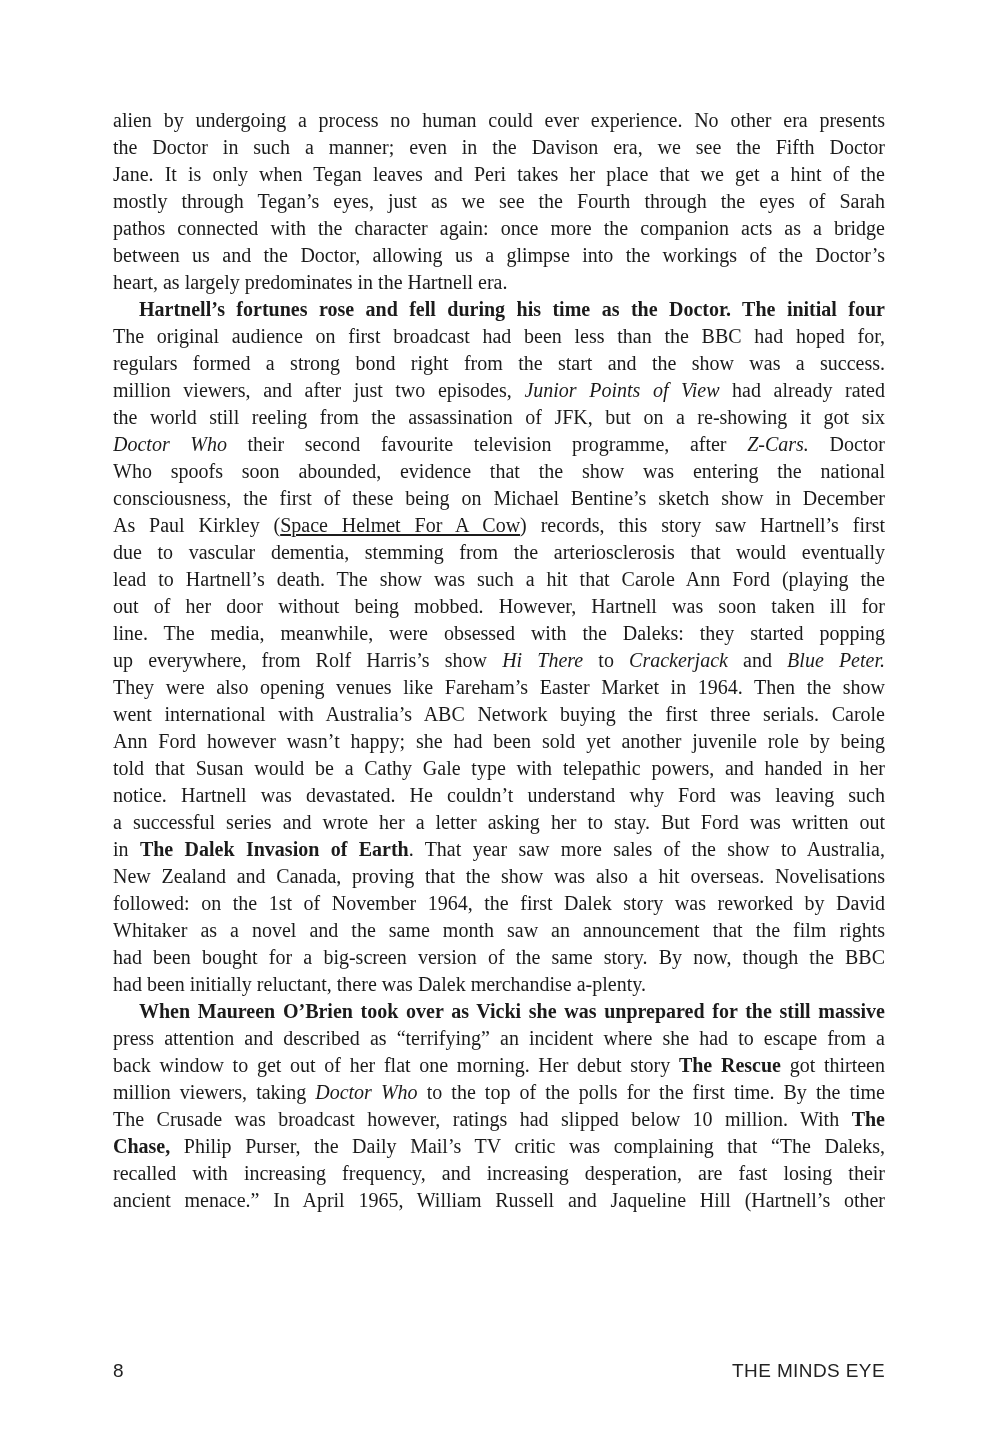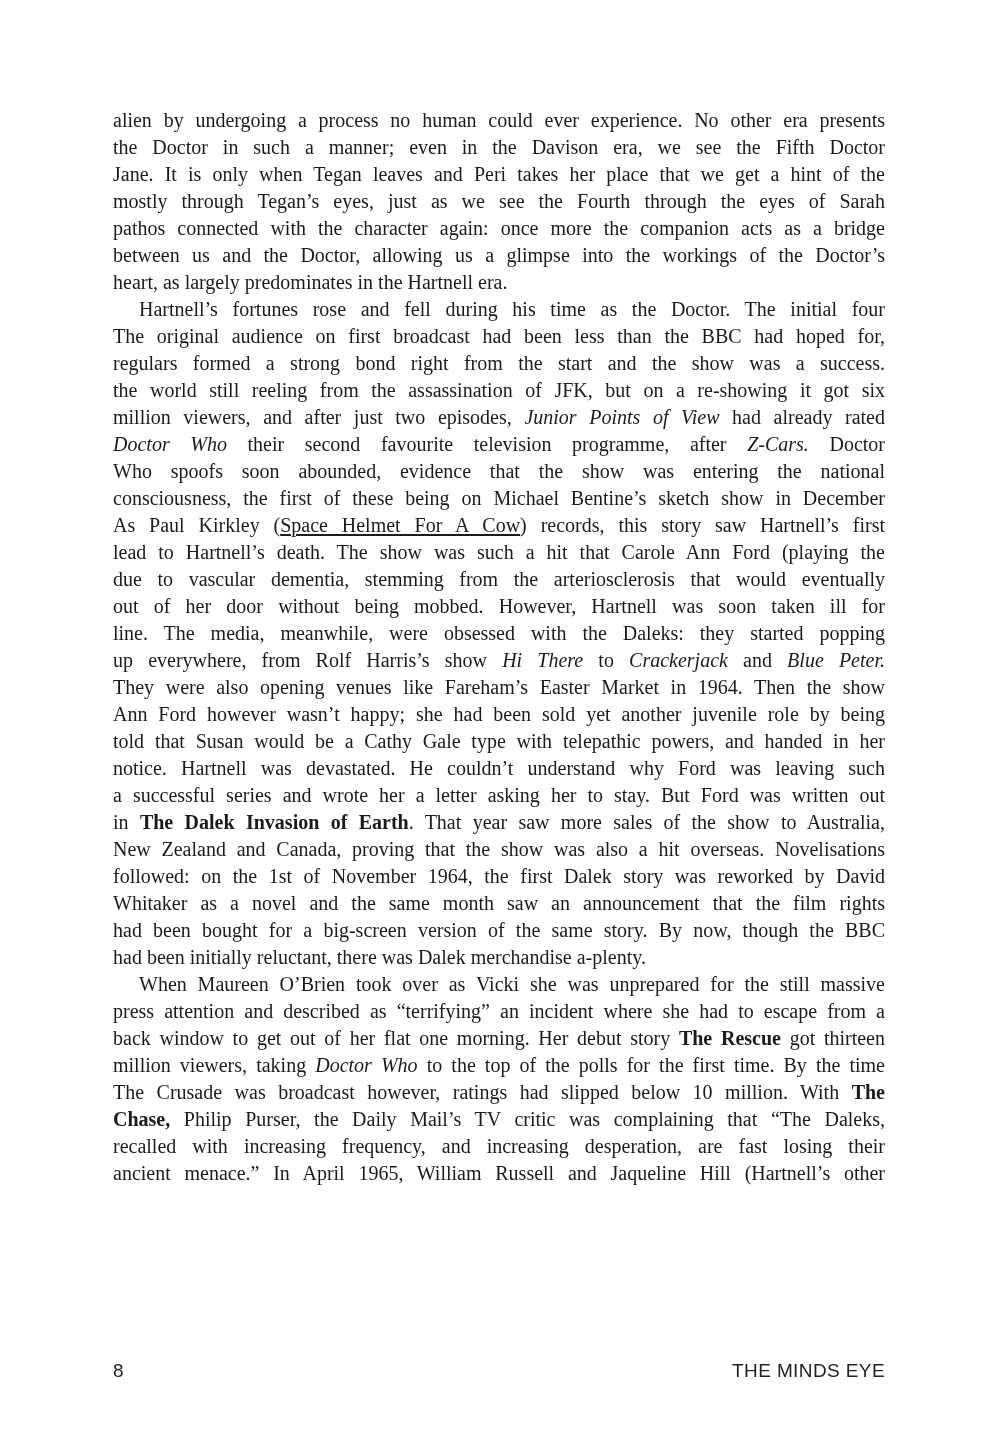--- a/index.html
+++ b/index.html
@@ -34,20 +34,21 @@
     overflow: hidden;
     text-align: justify;
     text-align-last: justify;
     white-space: normal;
   }
   .line.ragged {
     text-align-last: left;
   }
   .line.indent {
     padding-left: 26px;
+    font-weight: bold;
   }
   .line strong {
     font-weight: bold;
   }
   .line em {
     font-style: italic;
   }
   .line .ul {
     text-decoration: underline;
     text-underline-offset: 2px;
@@ -77,32 +78,33 @@
         <div class="line">Jane. It is only when Tegan leaves and Peri takes her place that we get a hint of the</div>
         <div class="line">mostly through Tegan’s eyes, just as we see the Fourth through the eyes of Sarah</div>
         <div class="line">pathos connected with the character again: once more the companion acts as a bridge</div>
         <div class="line">between us and the Doctor, allowing us a glimpse into the workings of the Doctor’s</div>
         <div class="line ragged">heart, as largely predominates in the Hartnell era.</div>
       </div>
       <div class="paragraph">
         <div class="line indent">Hartnell’s fortunes rose and fell during his time as the Doctor. The initial four</div>
         <div class="line">The original audience on first broadcast had been less than the BBC had hoped for,</div>
         <div class="line">regulars formed a strong bond right from the start and the show was a success.</div>
+        <div class="line">million viewers, and after just two episodes, <em>Junior Points of View</em> had already rated</div>
         <div class="line">the world still reeling from the assassination of JFK, but on a re-showing it got six</div>
-        <div class="line">million viewers, and after just two episodes, <em>Junior Points of View</em> had already rated</div>
         <div class="line"><em>Doctor Who</em> their second favourite television programme, after <em>Z-Cars.</em> Doctor</div>
         <div class="line">Who spoofs soon abounded, evidence that the show was entering the national</div>
         <div class="line">consciousness, the first of these being on Michael Bentine’s sketch show in December</div>
         <div class="line">As Paul Kirkley (<span class="ul">Space Helmet For A Cow</span>) records, this story saw Hartnell’s first</div>
+        <div class="line">due to vascular dementia, stemming from the arteriosclerosis that would eventually</div>
         <div class="line">lead to Hartnell’s death. The show was such a hit that Carole Ann Ford (playing the</div>
-        <div class="line">due to vascular dementia, stemming from the arteriosclerosis that would eventually</div>
         <div class="line">out of her door without being mobbed. However, Hartnell was soon taken ill for</div>
         <div class="line">line. The media, meanwhile, were obsessed with the Daleks: they started popping</div>
         <div class="line">up everywhere, from Rolf Harris’s show <em>Hi There</em> to <em>Crackerjack</em> and <em>Blue Peter.</em></div>
         <div class="line">They were also opening venues like Fareham’s Easter Market in 1964. Then the show</div>
+        <div class="line">went international with Australia’s ABC Network buying the first three serials. Carole</div>
         <div class="line">Ann Ford however wasn’t happy; she had been sold yet another juvenile role by being</div>
         <div class="line">told that Susan would be a Cathy Gale type with telepathic powers, and handed in her</div>
         <div class="line">notice. Hartnell was devastated. He couldn’t understand why Ford was leaving such</div>
         <div class="line">a successful series and wrote her a letter asking her to stay. But Ford was written out</div>
         <div class="line">in <strong>The Dalek Invasion of Earth</strong>. That year saw more sales of the show to Australia,</div>
         <div class="line">New Zealand and Canada, proving that the show was also a hit overseas. Novelisations</div>
         <div class="line">followed: on the 1st of November 1964, the first Dalek story was reworked by David</div>
         <div class="line">Whitaker as a novel and the same month saw an announcement that the film rights</div>
         <div class="line">had been bought for a big-screen version of the same story. By now, though the BBC</div>
         <div class="line ragged">had been initially reluctant, there was Dalek merchandise a-plenty.</div>

